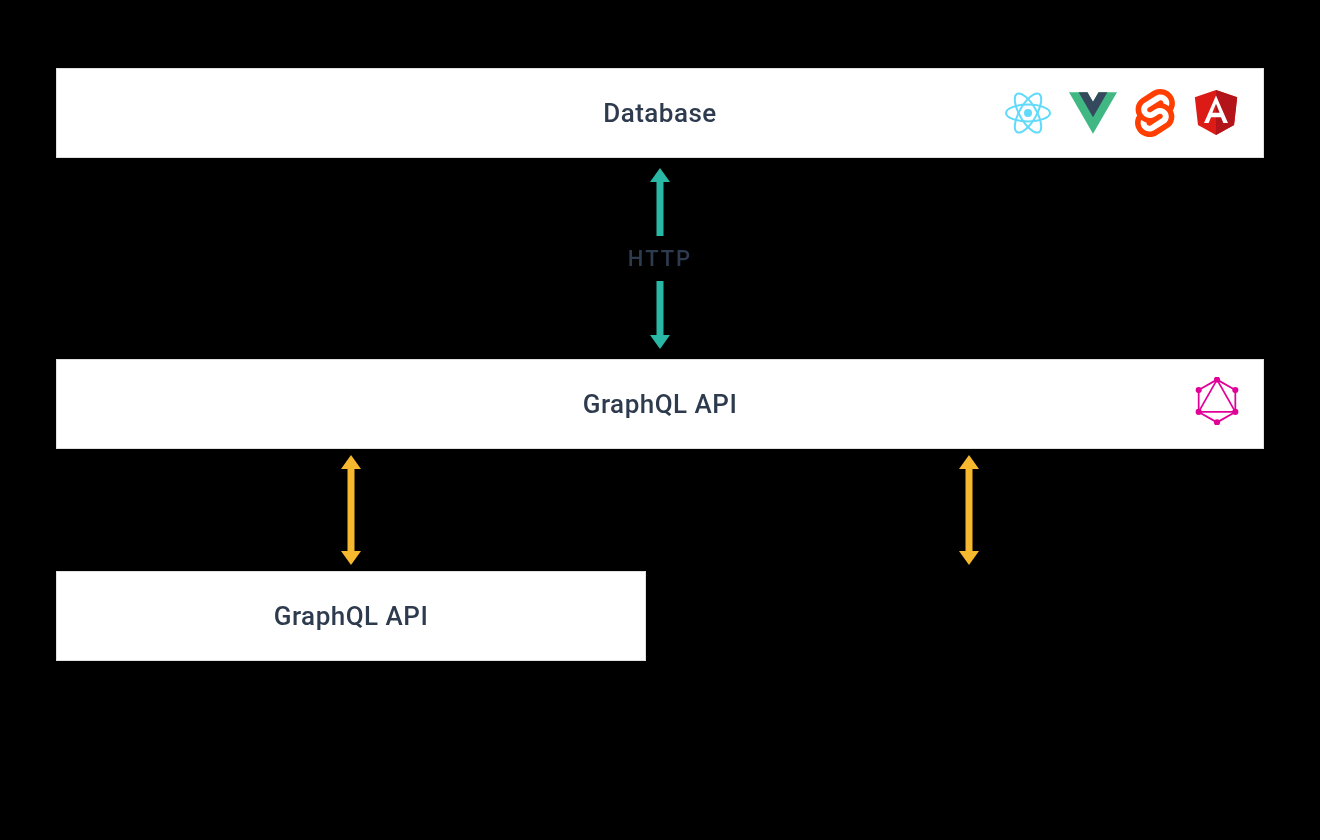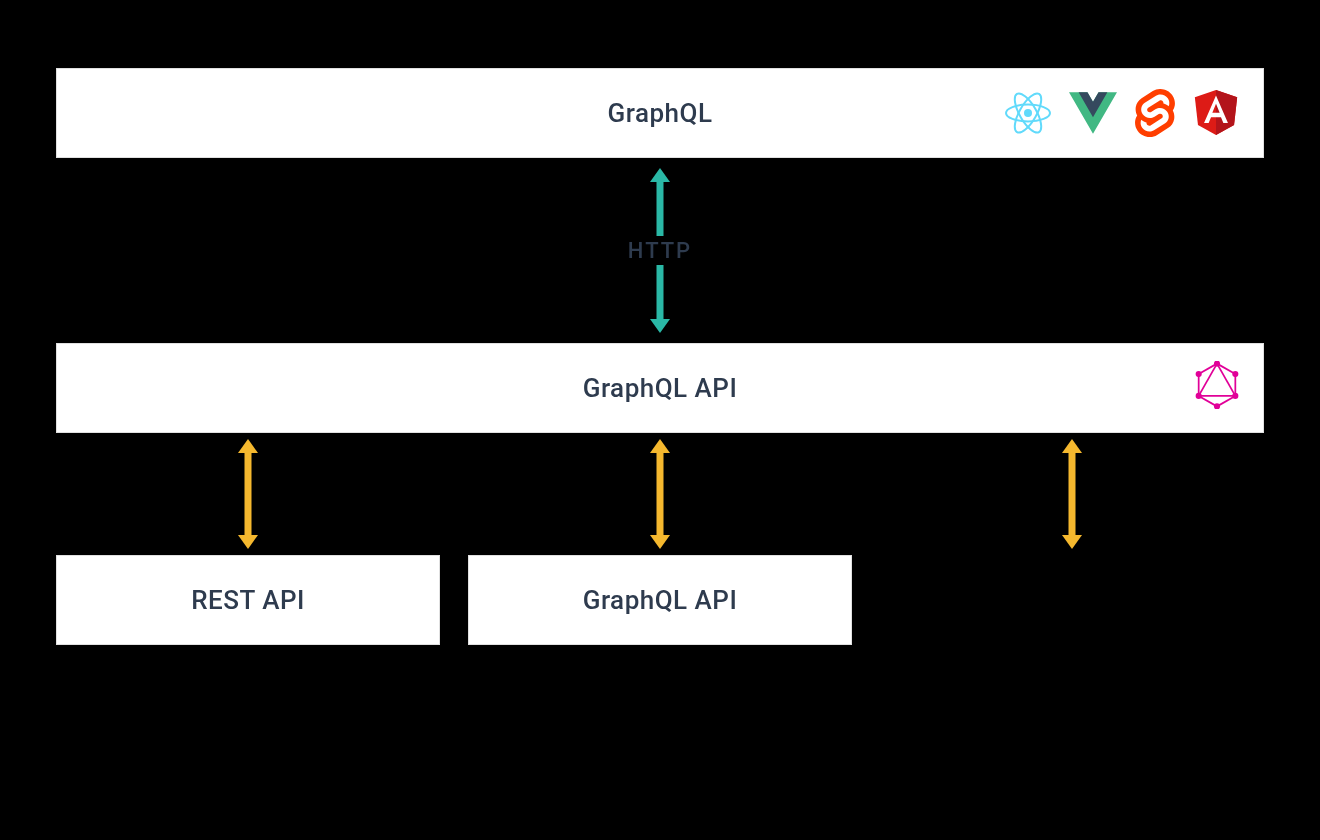--- a/index.html
+++ b/index.html
@@ -44,21 +44,21 @@
   .graphql-logo {
     position: absolute;
     right: 24px;
     top: 50%;
     transform: translateY(-50%);
   }
   .arrow-block {
     display: flex;
     flex-direction: column;
     align-items: center;
-    gap: 2px;
+    gap: 10px;
     margin: 10px 12px;
   }
   .arrow-block.short { gap: 0; margin: 6px 0; }
   .arrow-label {
     font-size: 22px;
     font-weight: 500;
     color: #2e3b4e;
     letter-spacing: 2px;
   }
   .bottom-row {
@@ -73,21 +73,21 @@
     align-items: center;
   }
   .bottom-col .box { width: 100%; }
 </style>
 </head>
 <body>
 
 <div class="diagram">
 
   <div class="box wide">
-    <span>GraphQL</span>
+    <span>Database</span>
     <div class="icon-row">
 
       <svg width="46" height="46" viewBox="-11.5 -11.5 23 23">
         <circle r="2" fill="#61dafb"></circle>
         <g stroke="#61dafb" stroke-width="1" fill="none">
           <ellipse rx="11" ry="4.2"></ellipse>
           <ellipse rx="11" ry="4.2" transform="rotate(60)"></ellipse>
           <ellipse rx="11" ry="4.2" transform="rotate(120)"></ellipse>
         </g>
       </svg>
@@ -152,32 +152,20 @@
   <div class="bottom-row">
     <div class="bottom-col">
       <div class="arrow-block short">
         <svg width="24" height="110" viewBox="0 0 24 110">
           <line x1="12" y1="10" x2="12" y2="100" stroke="#f5b82e" stroke-width="7"></line>
           <polygon points="12,0 2,14 22,14" fill="#f5b82e"></polygon>
           <polygon points="12,110 2,96 22,96" fill="#f5b82e"></polygon>
         </svg>
       </div>
       <div class="box">
-        <span>REST API</span>
-      </div>
-    </div>
-    <div class="bottom-col">
-      <div class="arrow-block short">
-        <svg width="24" height="110" viewBox="0 0 24 110">
-          <line x1="12" y1="10" x2="12" y2="100" stroke="#f5b82e" stroke-width="7"></line>
-          <polygon points="12,0 2,14 22,14" fill="#f5b82e"></polygon>
-          <polygon points="12,110 2,96 22,96" fill="#f5b82e"></polygon>
-        </svg>
-      </div>
-      <div class="box">
         <span>GraphQL API</span>
       </div>
     </div>
     <div class="bottom-col">
       <div class="arrow-block short">
         <svg width="24" height="110" viewBox="0 0 24 110">
           <line x1="12" y1="10" x2="12" y2="100" stroke="#f5b82e" stroke-width="7"></line>
           <polygon points="12,0 2,14 22,14" fill="#f5b82e"></polygon>
           <polygon points="12,110 2,96 22,96" fill="#f5b82e"></polygon>
         </svg>

